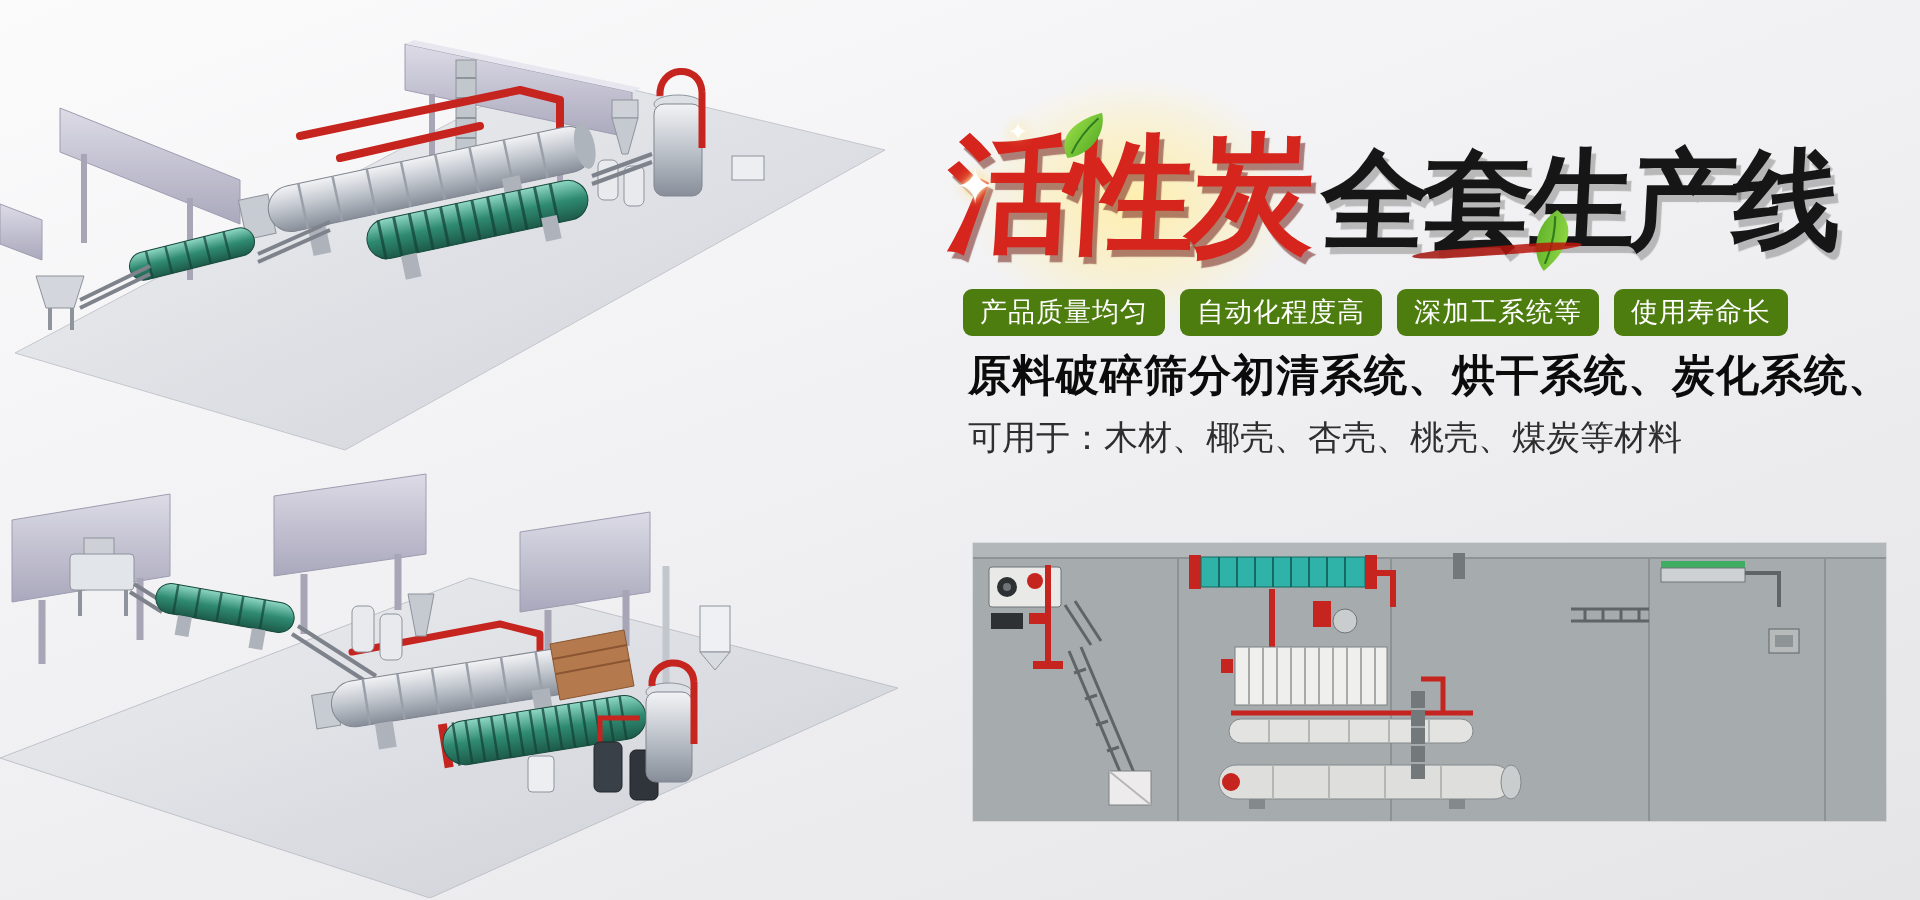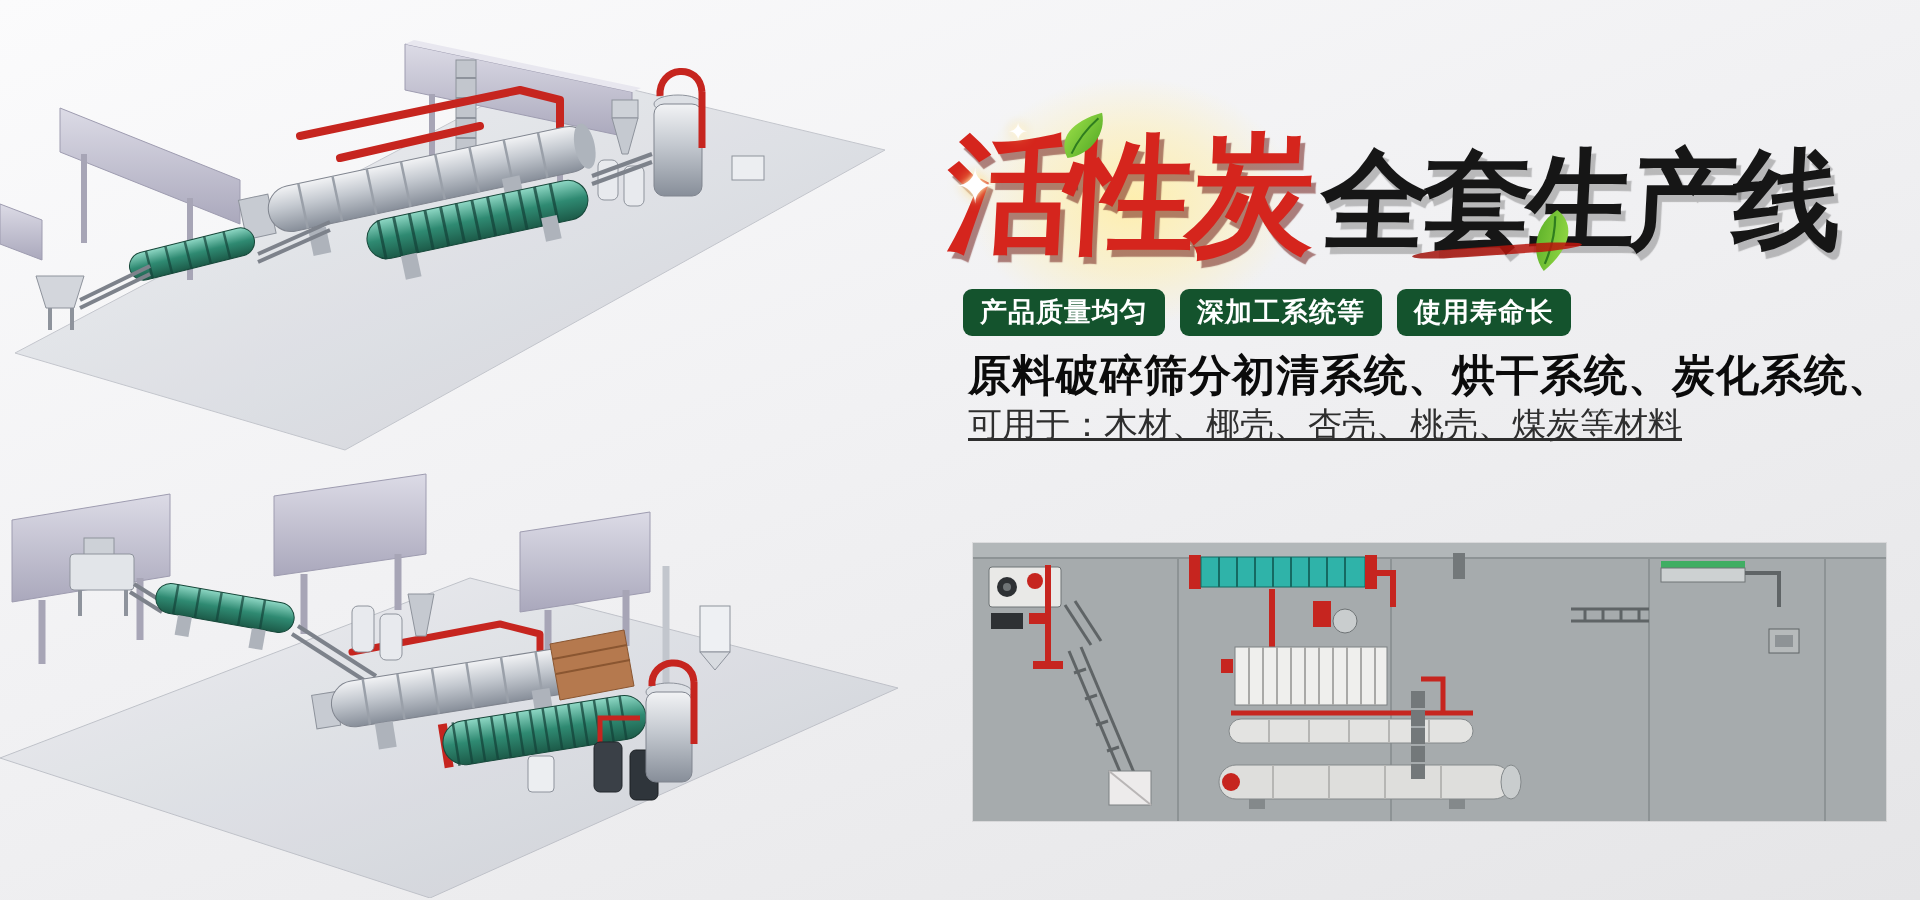--- a/index.html
+++ b/index.html
@@ -26,26 +26,26 @@
   .sparkle-2{left:1008px;top:118px;font-size:24px;}
   .leaf{position:absolute;}
   .leaf-1{left:1058px;top:116px;width:54px;height:40px;transform:rotate(-20deg);}
   .leaf-2{left:1520px;top:218px;width:60px;height:44px;transform:rotate(135deg);}
   .brush{position:absolute;left:1412px;top:246px;width:170px;height:9px;opacity:.85;
     background:linear-gradient(90deg,#9e120b,#c2150c);border-radius:60%/100%;transform:rotate(-4deg);}
 
   
   .badges{position:absolute;left:963px;top:289px;display:flex;gap:15px;}
   .badge{height:47px;line-height:47px;padding:0 17px;border-radius:9px;
-    background:#14532d;color:#ffffff;font-weight:bold;font-size:27px;letter-spacing:1px;}
+    background:#4d7c0f;color:#ffffff;font-weight:normal;font-size:27px;letter-spacing:1px;}
 
   
   .desc{position:absolute;left:968px;top:352px;width:950px;}
   .desc p{margin:0;font-size:43px;font-weight:bold;color:#0b0b0b;line-height:47px;letter-spacing:1px;}
-  .desc p.light{margin-top:2px;font-size:34px;font-weight:normal;color:#2e2e2e;letter-spacing:0;text-decoration:underline;}
+  .desc p.light{margin-top:15px;font-size:34px;font-weight:normal;color:#2e2e2e;letter-spacing:0;}
 
   
   .schematic{position:absolute;left:973px;top:543px;width:913px;height:278px;
     box-shadow:0 0 0 1px rgba(0,0,0,.08);}
   .schematic svg{display:block;width:100%;height:100%;}
 </style>
 </head>
 <body>
 
 <svg width="0" height="0" style="position:absolute" aria-hidden="true">
@@ -296,20 +296,21 @@
   <path d="M6,24 C14,16 24,10 34,6" stroke="#2f7d1f" stroke-width="1.5" fill="none"></path>
 </svg>
 <svg class="leaf leaf-2" viewBox="0 0 40 30">
   <path d="M2,26 C0,10 14,1 38,3 C36,18 20,30 2,26 Z" fill="url(#gLeaf)"></path>
   <path d="M6,24 C14,16 24,10 34,6" stroke="#2f7d1f" stroke-width="1.5" fill="none"></path>
 </svg>
 <div class="brush"></div>
 
 <div class="badges">
   <span class="badge">产品质量均匀</span>
+  <span class="badge">自动化程度高</span>
   <span class="badge">深加工系统等</span>
   <span class="badge">使用寿命长</span>
 </div>
 
 <div class="desc">
   <p>原料破碎筛分初清系统、烘干系统、炭化系统、</p>
   <p class="light">可用于：木材、椰壳、杏壳、桃壳、煤炭等材料</p>
 </div>
 
 <div class="schematic">

